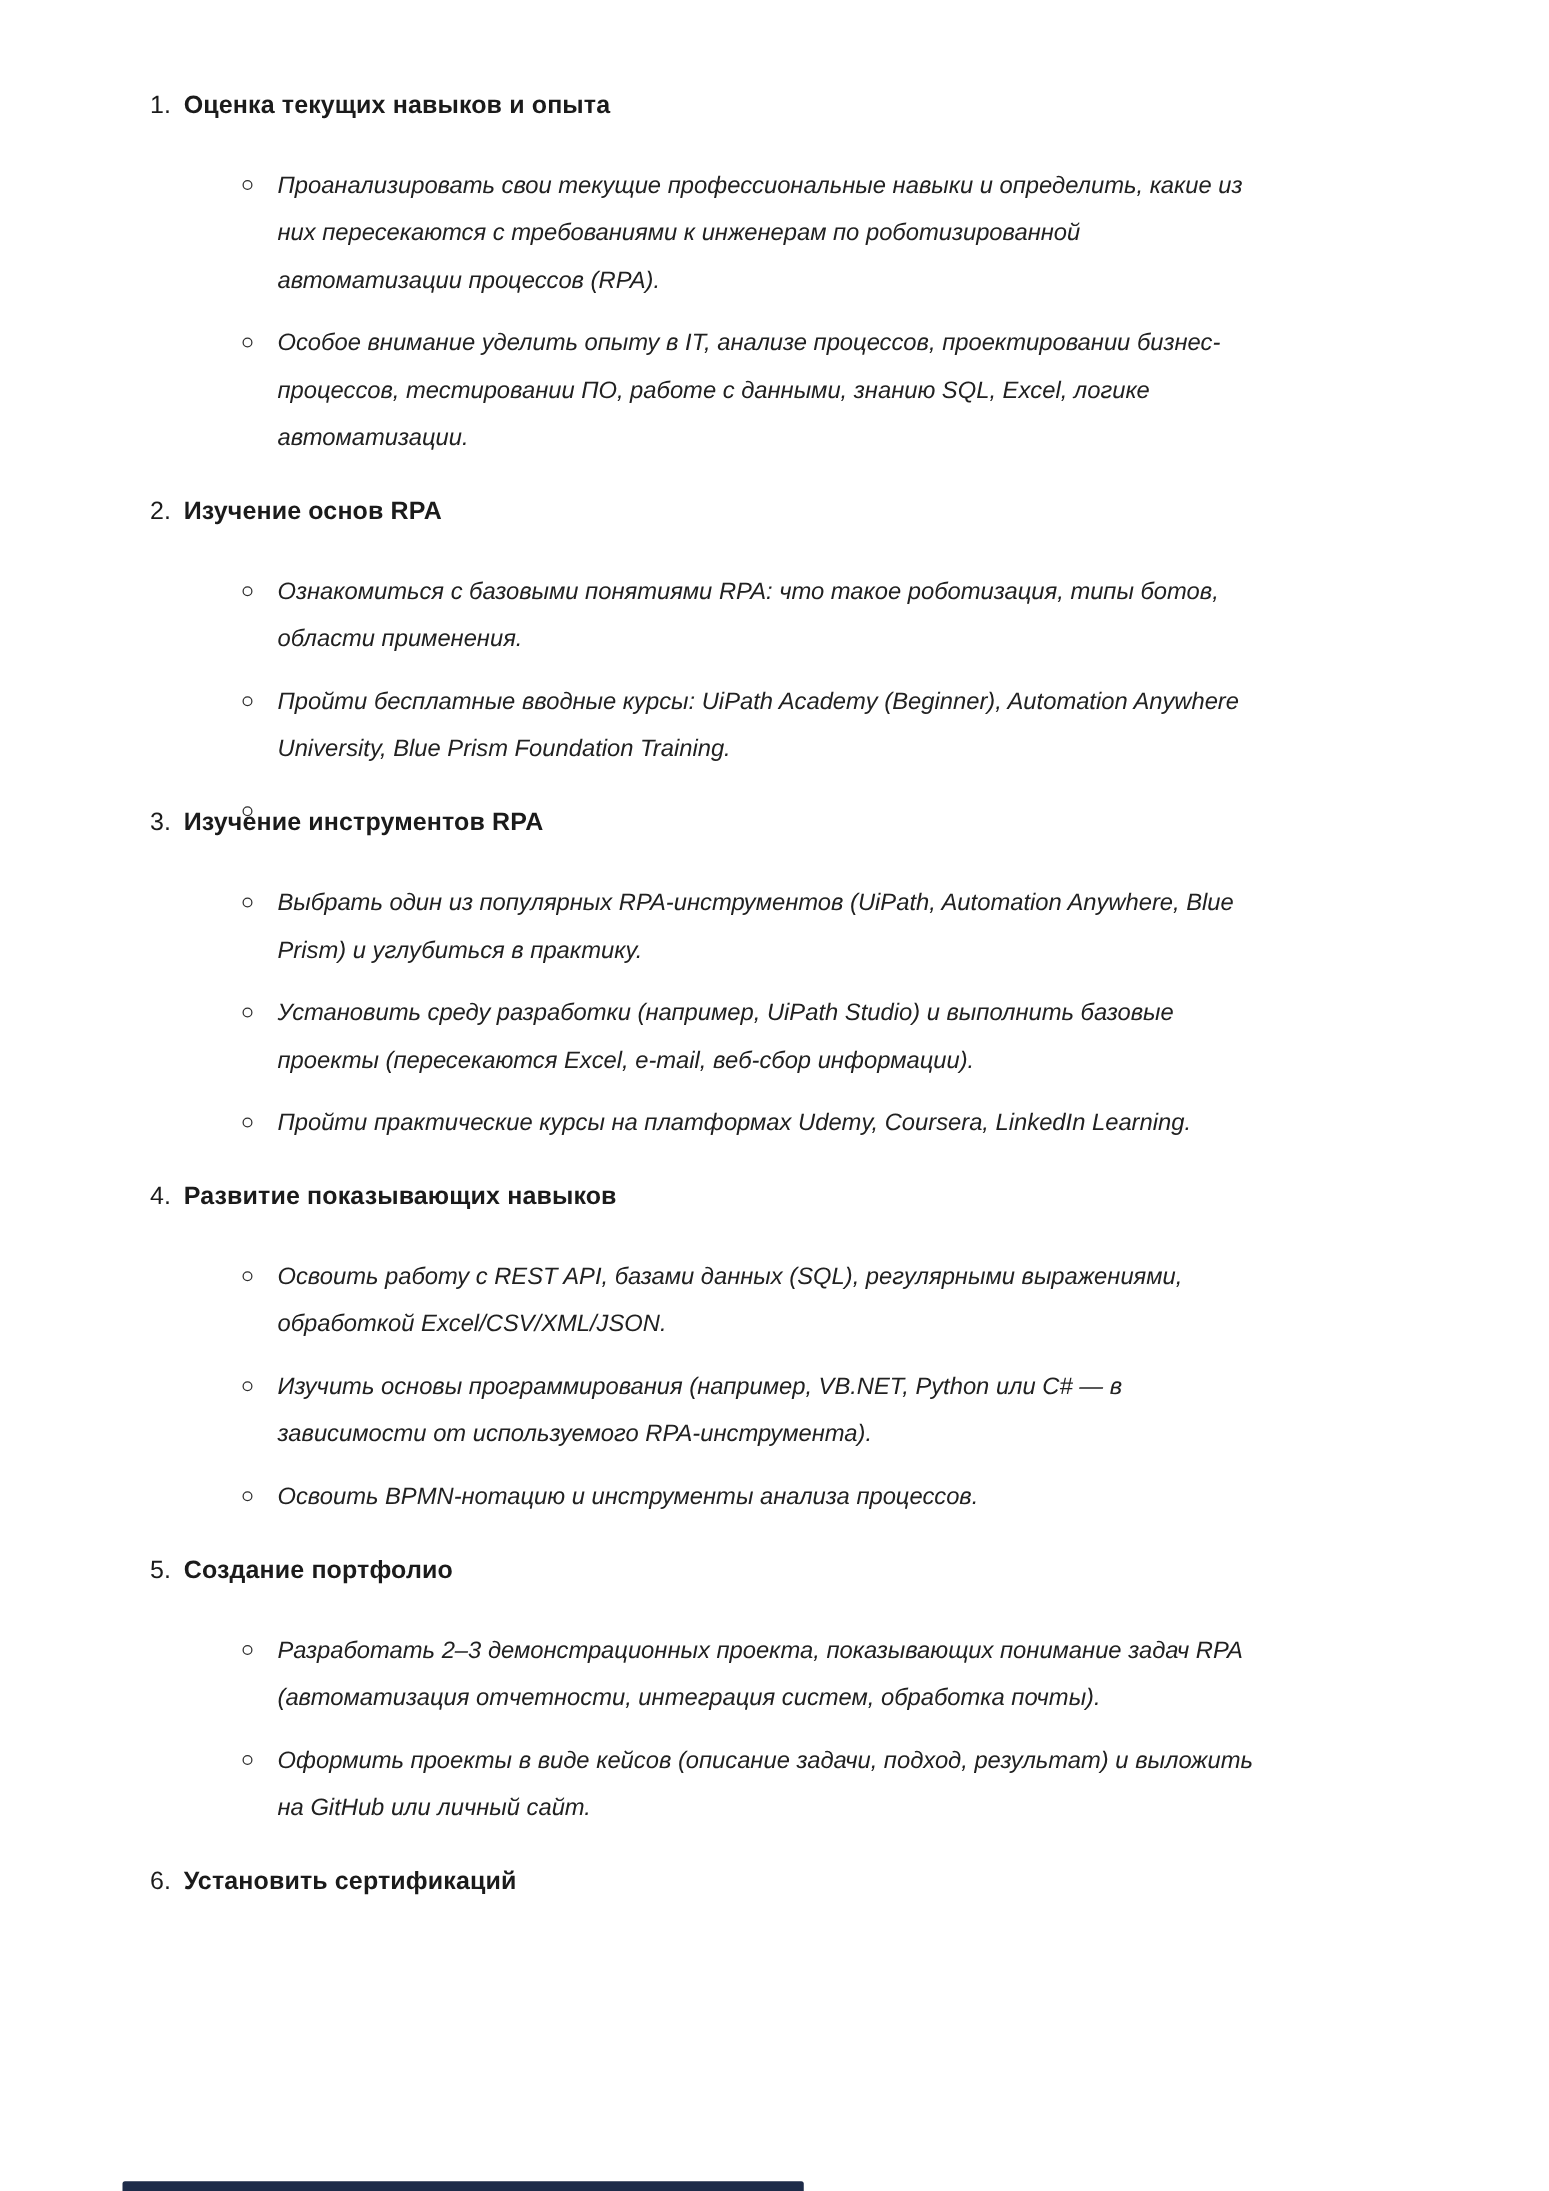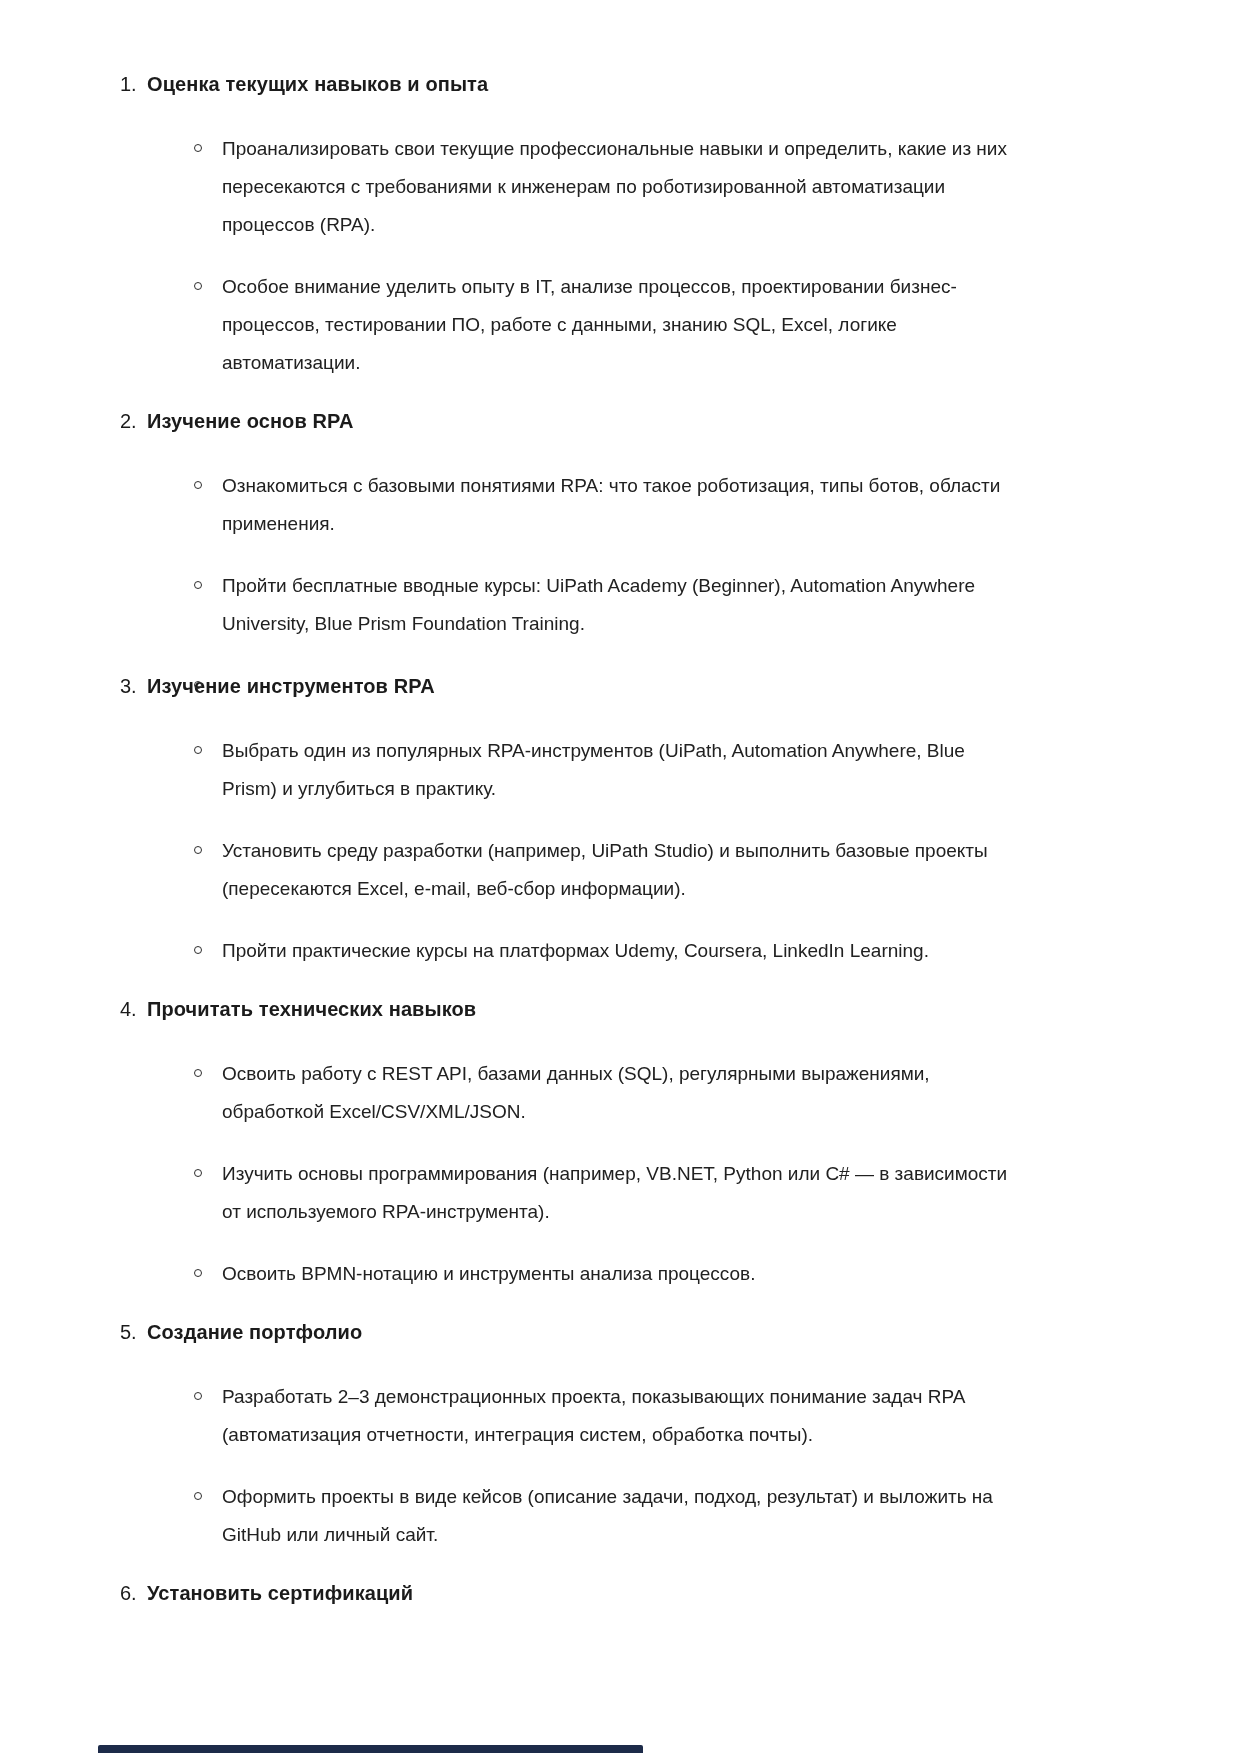--- a/index.html
+++ b/index.html
@@ -43,23 +43,24 @@
     margin: 0;
     padding: 0;
   }
   li.bullet {
     position: relative;
     padding-left: 102px;
     max-width: 795px;
     font-size: 19px;
     line-height: 38px;
     color: #212121;
+    font-style: italic;
   }
   li.bullet + li.bullet {
-    margin-top: 24px;
+    margin-top: 12px;
   }
   .bullet-marker {
     position: absolute;
     left: 74px;
     top: 14px;
     width: 8px;
     height: 8px;
     border: 1.8px solid #2e2e2e;
     border-radius: 50%;
     box-sizing: border-box;
@@ -133,21 +134,21 @@
       <li class="bullet">
         <span class="bullet-marker"></span>
         <span>Пройти практические курсы на платформах Udemy, Coursera, LinkedIn Learning.</span>
       </li>
     </ul>
   </div>
 
   <div class="section">
     <div class="section-heading">
       <span class="num">4.</span>
-      <span class="title">Прочитать технических навыков</span>
+      <span class="title">Развитие показывающих навыков</span>
     </div>
     <ul class="bullets">
       <li class="bullet">
         <span class="bullet-marker"></span>
         <span>Освоить работу с REST API, базами данных (SQL), регулярными выражениями, обработкой Excel/CSV/XML/JSON.</span>
       </li>
       <li class="bullet">
         <span class="bullet-marker"></span>
         <span>Изучить основы программирования (например, VB.NET, Python или C# — в зависимости от используемого RPA-инструмента).</span>
       </li>

